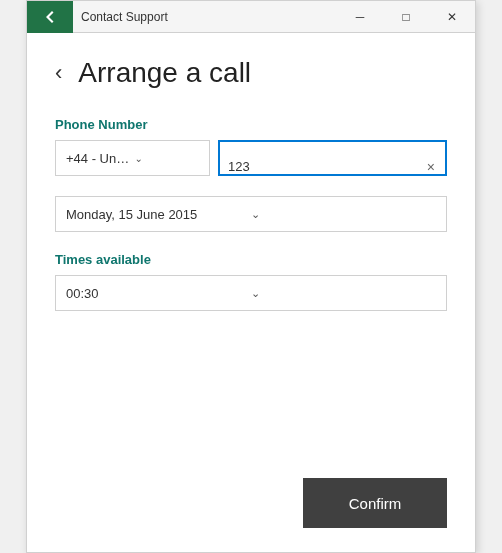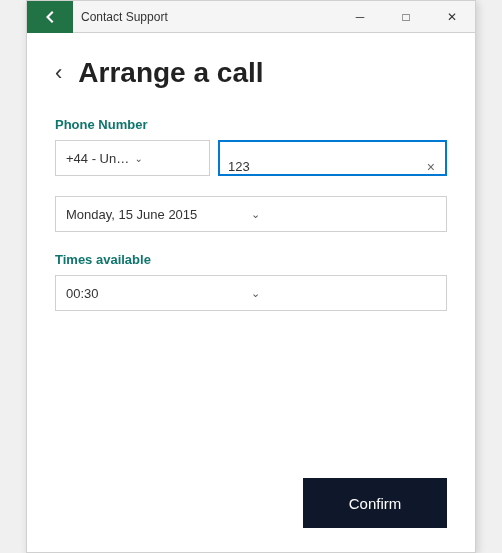--- a/index.html
+++ b/index.html
@@ -97,21 +97,21 @@
       font-size: 22px;
       color: #333;
       margin-right: 16px;
       cursor: pointer;
       font-weight: 300;
       line-height: 1;
     }
 
     .page-title {
       font-size: 28px;
-      font-weight: 700;
+      font-weight: 400;
       color: #222;
     }
 
     .section-label {
       font-size: 13px;
       font-weight: 600;
       color: #0f766e;
       margin-bottom: 8px;
     }
 
@@ -204,21 +204,21 @@
       margin-bottom: 0;
     }
 
     .confirm-row {
       margin-top: auto;
       display: flex;
       justify-content: flex-end;
     }
 
     .confirm-btn {
-      background: #0f172a;
+      background: #404040;
       color: white;
       border: none;
       padding: 10px 36px;
       font-size: 15px;
       cursor: pointer;
       min-width: 144px;
       height: 50px;
     }
   </style>
 </head>

